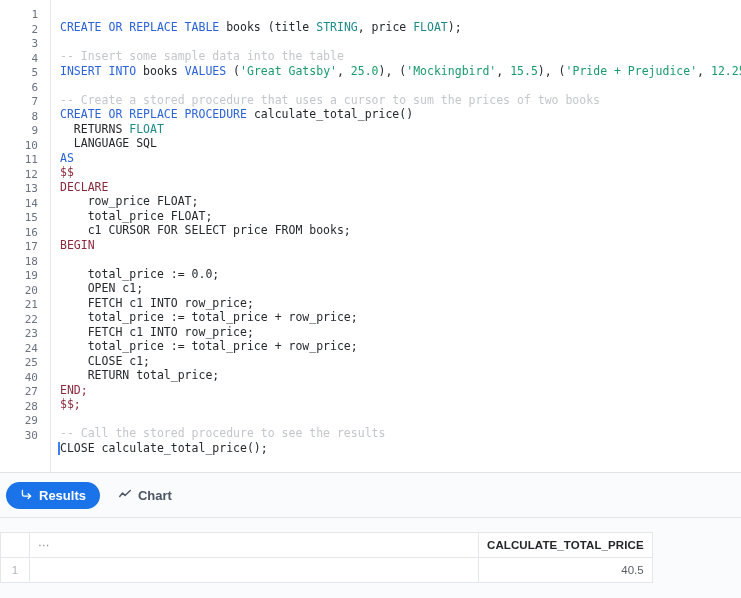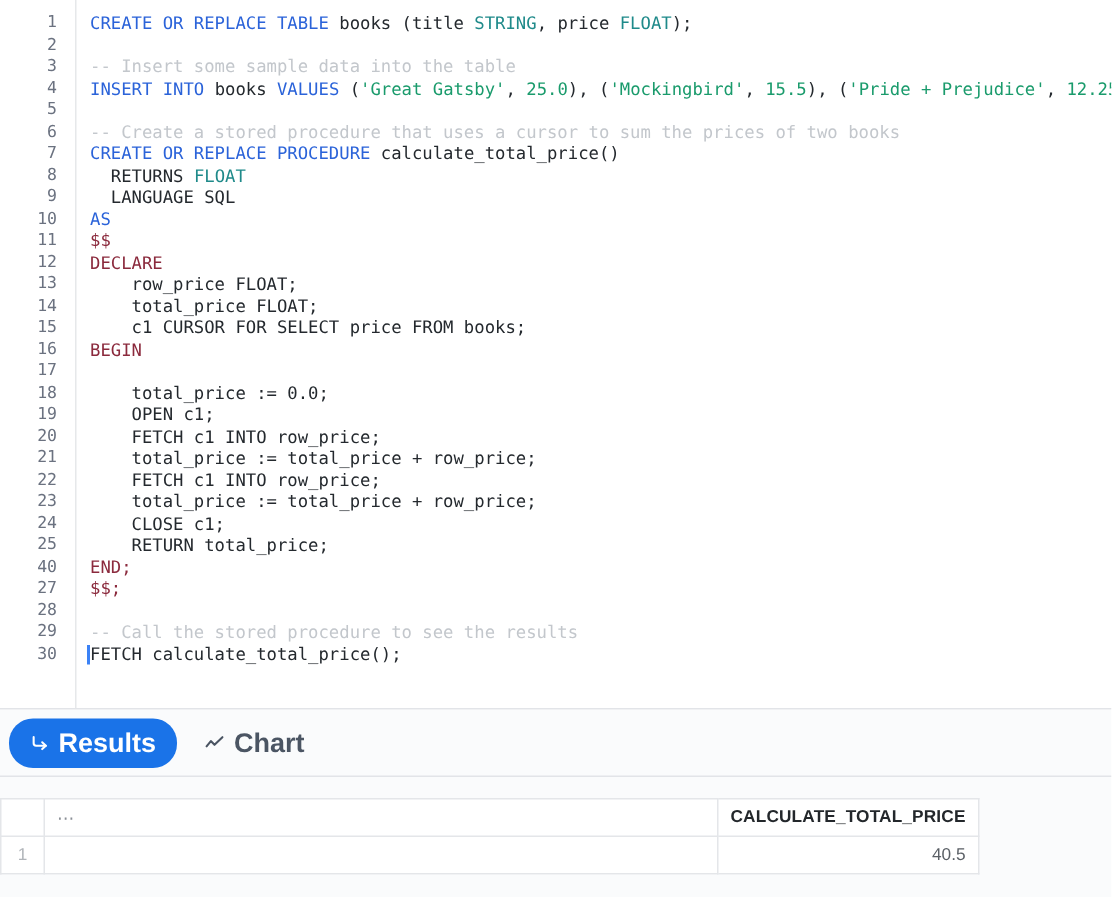--- a/index.html
+++ b/index.html
@@ -60,20 +60,21 @@
     user-select: none;
   }
   .linecode {
     padding-left: 22px;
     font-family: "DejaVu Sans Mono", "Liberation Mono", monospace;
     font-size: 11.5px;
     line-height: 14.5px;
     color: #24292e;
     white-space: pre;
     position: relative;
+    margin-top: 12px;
   }
   .tok-kw      { color: #2b63d9; }
   .tok-type    { color: #1f8a8a; }
   .tok-str     { color: #1a9b6c; }
   .tok-num     { color: #1a9b6c; }
   .tok-cmt     { color: #c3c7cc; }
   .tok-block   { color: #8b2a3d; }
   .tok-plain   { color: #24292e; }
   .tok-punc    { color: #24292e; }
 
@@ -92,25 +93,25 @@
     min-height: 44px;
     background: #fafbfc;
     display: flex;
     align-items: center;
     padding-left: 6px;
     border-bottom: 1px solid #e2e4e8;
     gap: 4px;
   }
   .tab {
     display: flex;
-    align-items: center;
+    align-items: flex-start;
     gap: 6px;
     padding: 6px 14px;
     border-radius: 16px;
-    font-size: 18px;
+    font-size: 13px;
     font-weight: bold;
     cursor: pointer;
     color: #4b5563;
   }
   .tab.active {
     background: #1a73e8;
     color: #ffffff;
   }
   .tab svg { display: block; }
 
@@ -199,21 +200,21 @@
         <div class="line"><span class="lineno">20</span><span class="linecode"><span class="tok-plain">    FETCH c1 INTO row_price;</span></span></div>
         <div class="line"><span class="lineno">21</span><span class="linecode"><span class="tok-plain">    total_price := total_price + row_price;</span></span></div>
         <div class="line"><span class="lineno">22</span><span class="linecode"><span class="tok-plain">    FETCH c1 INTO row_price;</span></span></div>
         <div class="line"><span class="lineno">23</span><span class="linecode"><span class="tok-plain">    total_price := total_price + row_price;</span></span></div>
         <div class="line"><span class="lineno">24</span><span class="linecode"><span class="tok-plain">    CLOSE c1;</span></span></div>
         <div class="line"><span class="lineno">25</span><span class="linecode"><span class="tok-plain">    RETURN total_price;</span></span></div>
         <div class="line"><span class="lineno">40</span><span class="linecode"><span class="tok-block">END;</span></span></div>
         <div class="line"><span class="lineno">27</span><span class="linecode"><span class="tok-block">$$;</span></span></div>
         <div class="line"><span class="lineno">28</span><span class="linecode">&nbsp;</span></div>
         <div class="line"><span class="lineno">29</span><span class="linecode"><span class="tok-cmt">-- Call the stored procedure to see the results</span></span></div>
-        <div class="line"><span class="lineno">30</span><span class="linecode"><span class="caret"></span><span class="tok-plain">FETCH calculate_total_price();</span></span></div>
+        <div class="line"><span class="lineno">30</span><span class="linecode"><span class="caret"></span><span class="tok-plain">CLOSE calculate_total_price();</span></span></div>
       </div>
   </div>
 
   <div class="tabbar">
     <div class="tab active">
       <span>
         <svg width="13" height="13" viewBox="0 0 16 16" fill="none" stroke="#ffffff" stroke-width="1.7" stroke-linecap="round" stroke-linejoin="round">
           <path d="M3 3v5a2 2 0 0 0 2 2h8"></path>
           <path d="M10 7.2l3 2.8-3 2.8"></path>
         </svg>

